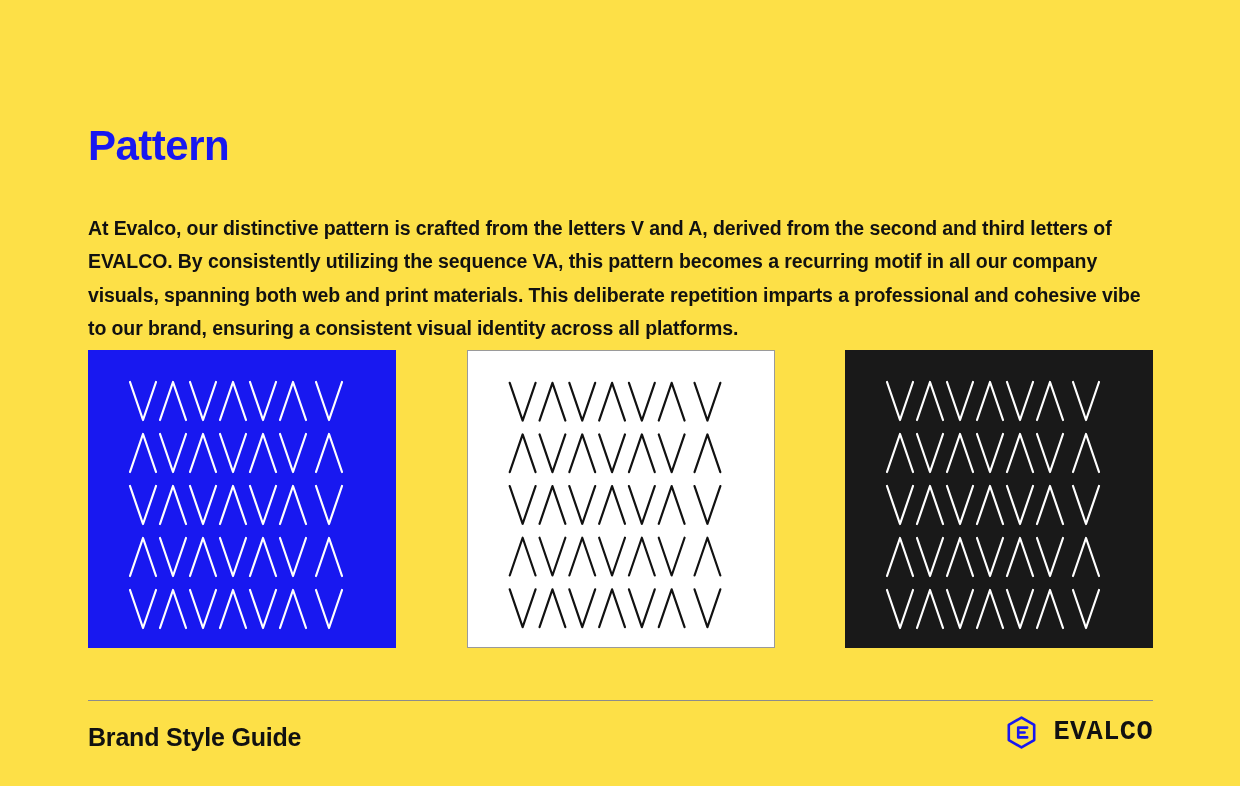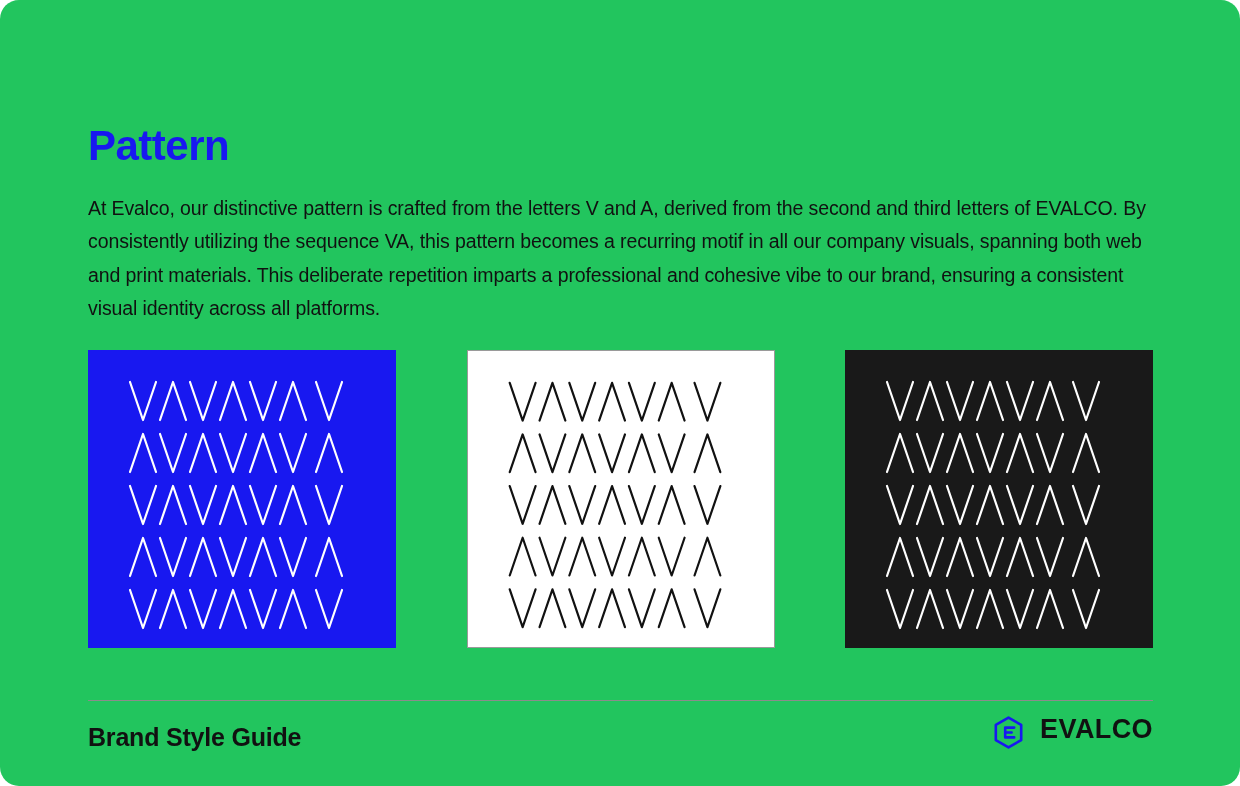--- a/index.html
+++ b/index.html
@@ -11,45 +11,44 @@
     width: 1240px;
     height: 786px;
     font-family: "Liberation Sans", sans-serif;
     color: #111111;
     position: relative;
     overflow: hidden;
   }
   .page {
     position: absolute;
     inset: 0;
-    background: #22c55e;
-    border-radius: 19px;
+    background: #fde047;
   }
 
   
   .title {
     position: absolute;
     left: 88px;
     top: 92px;
     font-size: 42px;
     line-height: 52px;
     font-weight: 700;
     letter-spacing: -0.5px;
     color: #1818f0;
   }
 
   
   .body-copy {
     position: absolute;
     left: 88px;
-    top: 172px;
+    top: 192px;
     width: 1060px;
     font-size: 19.5px;
     line-height: 33.5px;
-    font-weight: 400;
+    font-weight: 700;
     color: #111111;
     letter-spacing: -0.1px;
   }
 
   
   .swatch-row {
     position: absolute;
     left: 88px;
     top: 350px;
     width: 1065px;
@@ -93,21 +92,23 @@
     font-size: 25px;
     font-weight: 700;
     letter-spacing: -0.2px;
     color: #111111;
   }
   .footer-logo {
     position: absolute;
     right: 87px;
     top: 716px;
     display: flex;
+    align-items: center;
     gap: 16px;
+    font-family: Liberation Mono, monospace;
   }
   .footer-logo .mark {
     width: 31px;
     height: 33px;
     display: block;
   }
   .footer-logo .wordmark {
     font-size: 27px;
     font-weight: 700;
     letter-spacing: 0.4px;

